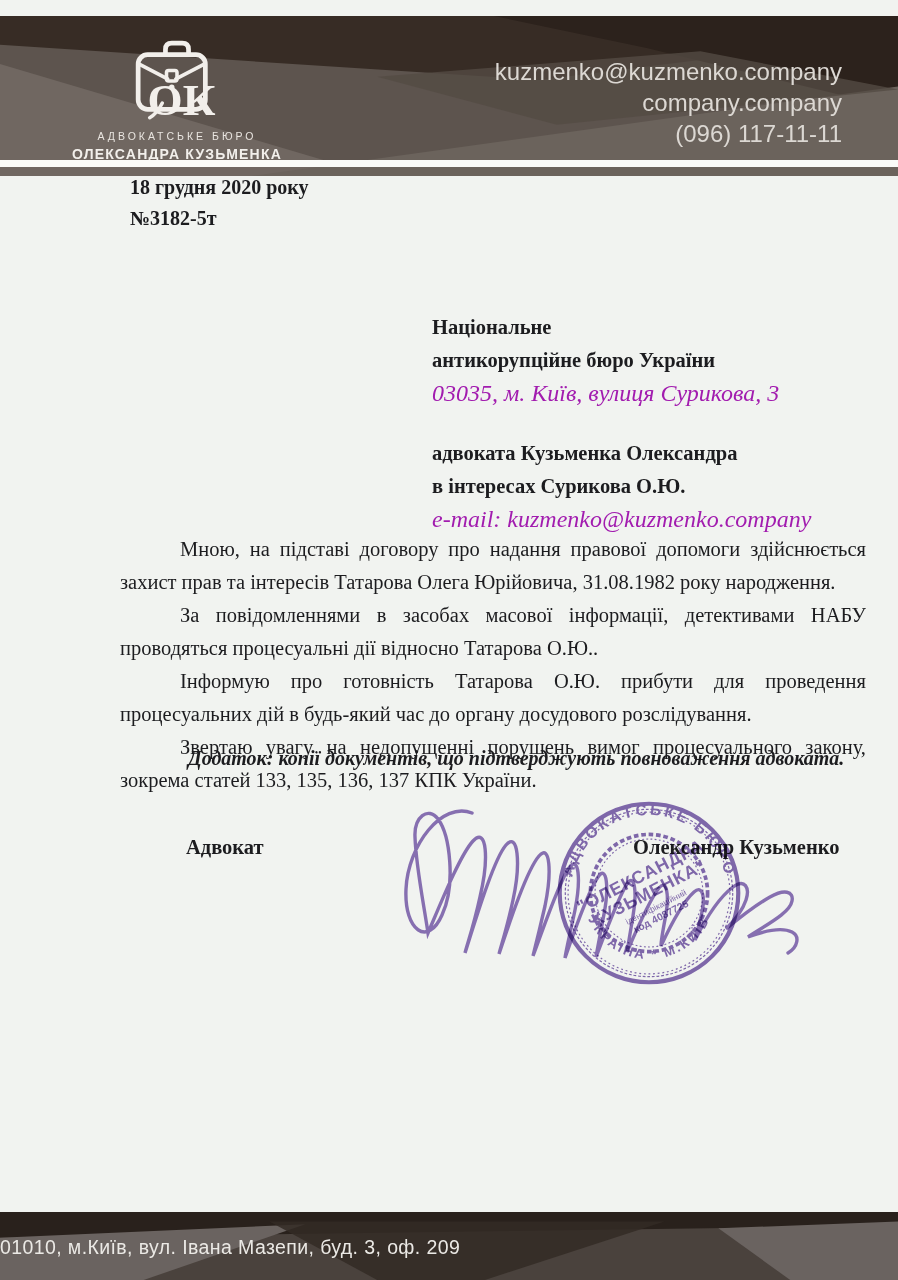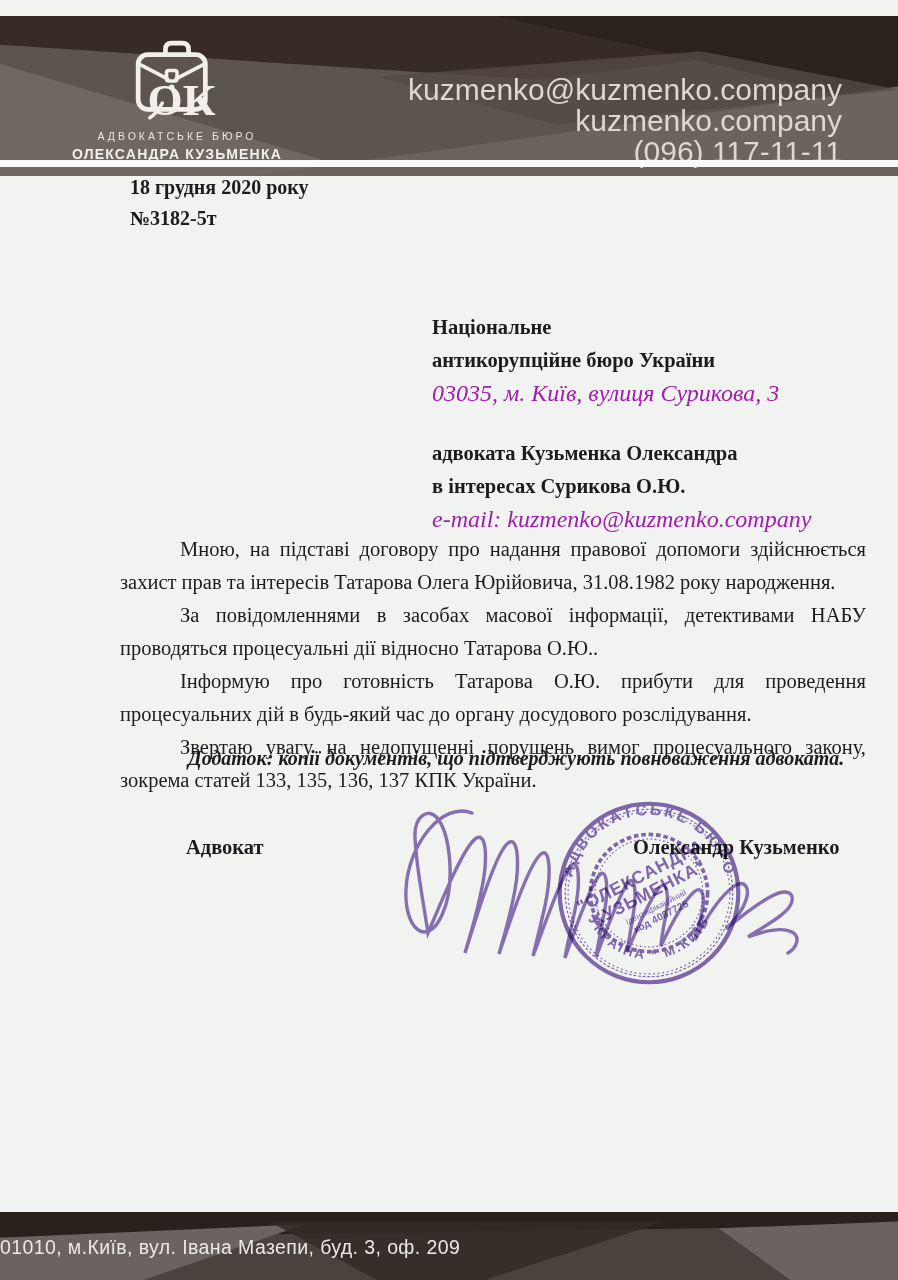--- a/index.html
+++ b/index.html
@@ -17,21 +17,21 @@
   .hf4{background:#6b635c;clip-path:polygon(28% 100%,100% 44%,100% 100%);}
   .hf5{background:#544b44;clip-path:polygon(42% 38%,78% 22%,100% 46%,62% 68%);opacity:.8;}
   .header-strip{position:absolute;top:160px;left:0;width:100%;height:7px;background:#fafbf8;}
   
   .logo{position:absolute;left:72px;top:24px;width:210px;text-align:center;color:#efece8;}
   .logo svg{display:block;margin:0 auto;}
   .logo-line1{font-family:"Liberation Sans",sans-serif;font-size:10.5px;letter-spacing:3px;margin-top:6px;color:#e9e5e0;}
   .logo-line2{font-family:"Liberation Sans",sans-serif;font-size:14px;font-weight:bold;letter-spacing:1.2px;margin-top:4px;color:#f2efeb;}
   
   .contact{position:absolute;right:56px;top:40px;text-align:right;
-    font-family:"Liberation Sans",sans-serif;font-size:30px;line-height:31px;color:#dcd8d3;margin-top:18px;}
+    font-family:"Liberation Sans",sans-serif;font-size:24px;line-height:31px;color:#dcd8d3;}
   
   .dateblock{position:absolute;left:130px;top:172px;font-weight:bold;font-size:20px;line-height:31px;}
   .addressee{position:absolute;left:432px;top:311px;width:430px;font-size:20.5px;line-height:33px;}
   .addressee .b{font-weight:bold;}
   .addressee .i{font-style:italic;font-size:24px;color:#a21caf;}
   .addr-gap{height:27px;}
   .bodytext{position:absolute;left:120px;top:533px;width:746px;font-size:20.5px;line-height:33px;text-align:justify;}
   .bodytext p{margin:0;text-indent:60px;}
   .attachment{position:absolute;left:128px;top:747px;width:746px;font-size:20px;
     font-weight:bold;font-style:italic;text-indent:60px;}
@@ -73,21 +73,21 @@
           <path d="M41 60 Q36 70 29 74" stroke-width="3.4"></path>
         </g>
         <text x="27" y="71" font-family="Liberation Serif, serif" font-weight="bold" font-size="43" fill="#f2efeb">ОК</text>
       </svg>
       <div class="logo-line1">АДВОКАТСЬКЕ БЮРО</div>
       <div class="logo-line2">ОЛЕКСАНДРА КУЗЬМЕНКА</div>
     </div>
 
     <div class="contact">
       <div>kuzmenko@kuzmenko.company</div>
-      <div>kuzmenko.company</div>
+      <div>company.company</div>
       <div>(096) 117-11-11</div>
     </div>
   </div>
   <div class="header-strip"></div>
 
   <div class="dateblock">
     <div>18 грудня 2020 року</div>
     <div>№3182-5т</div>
   </div>
 

